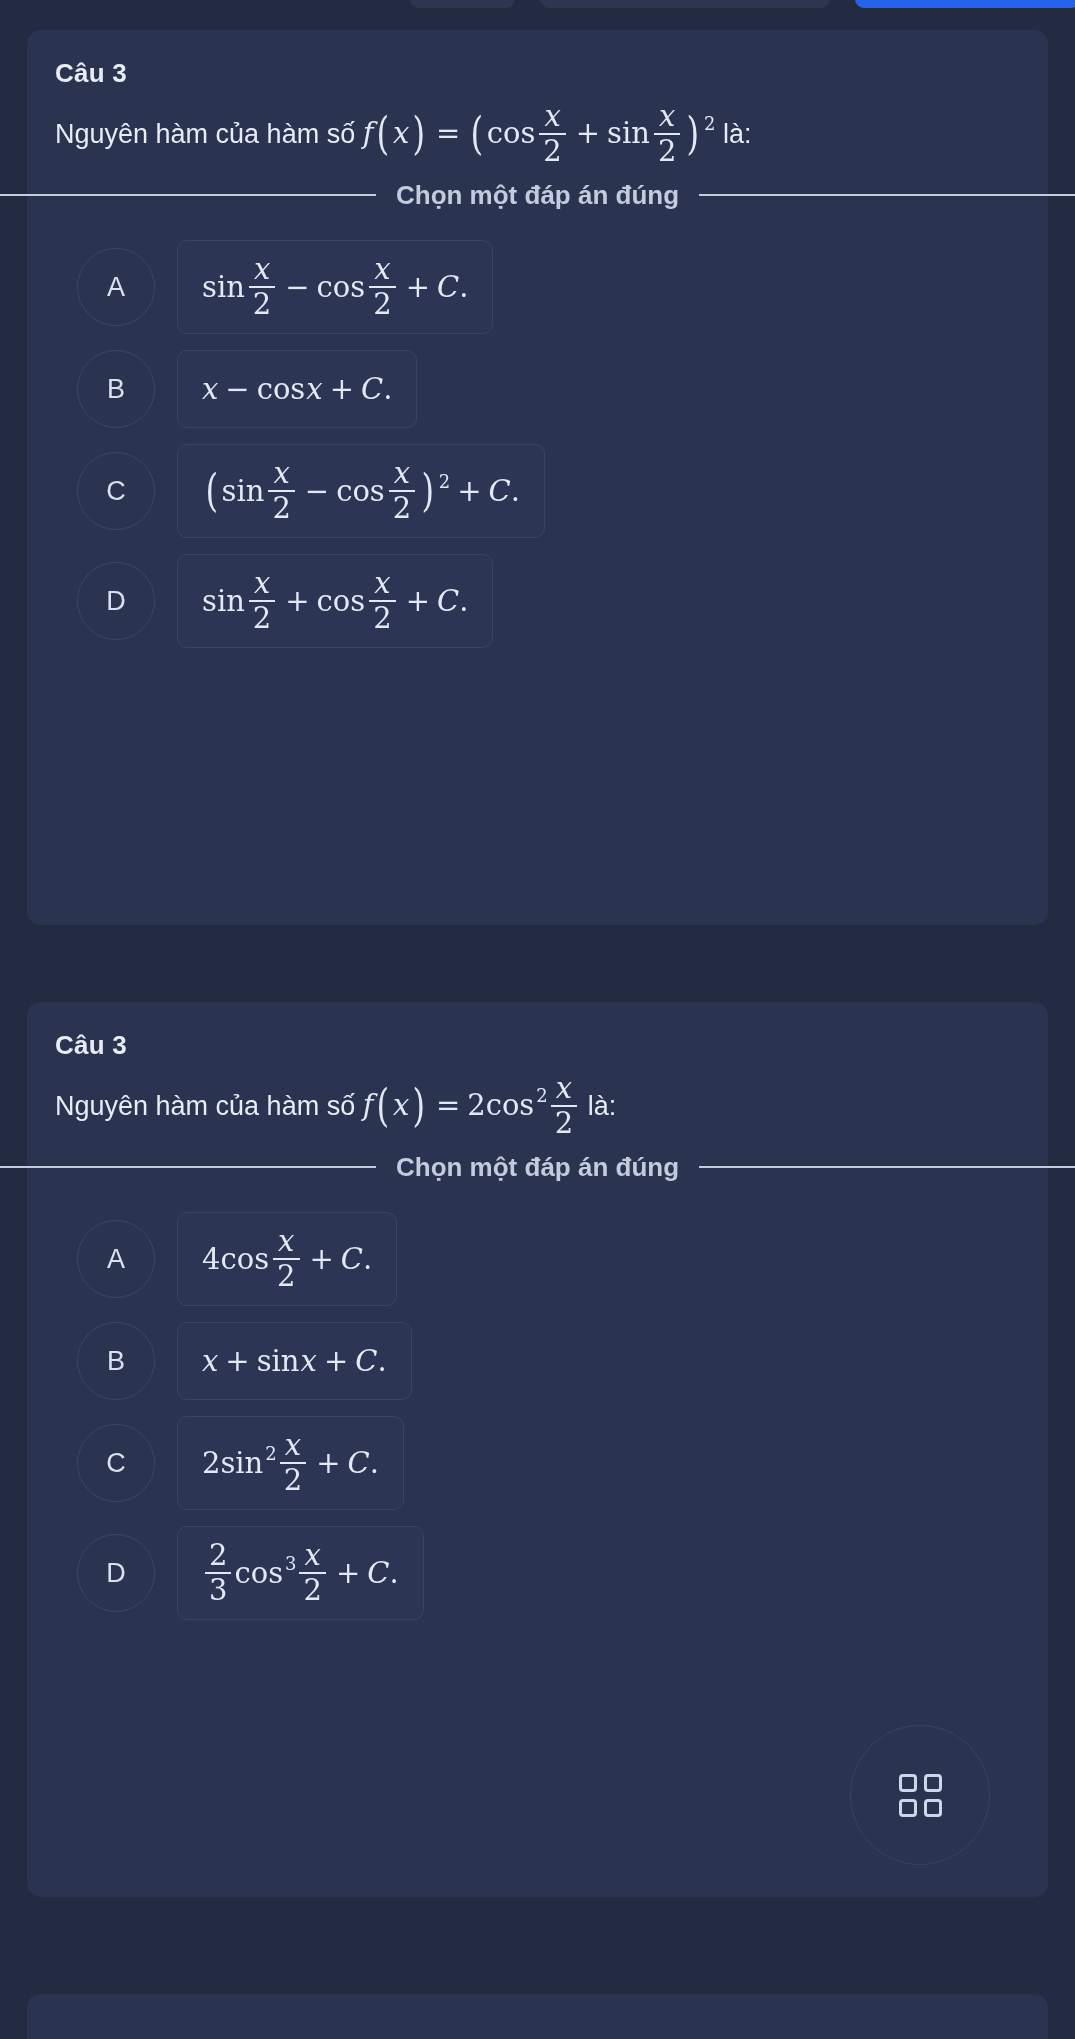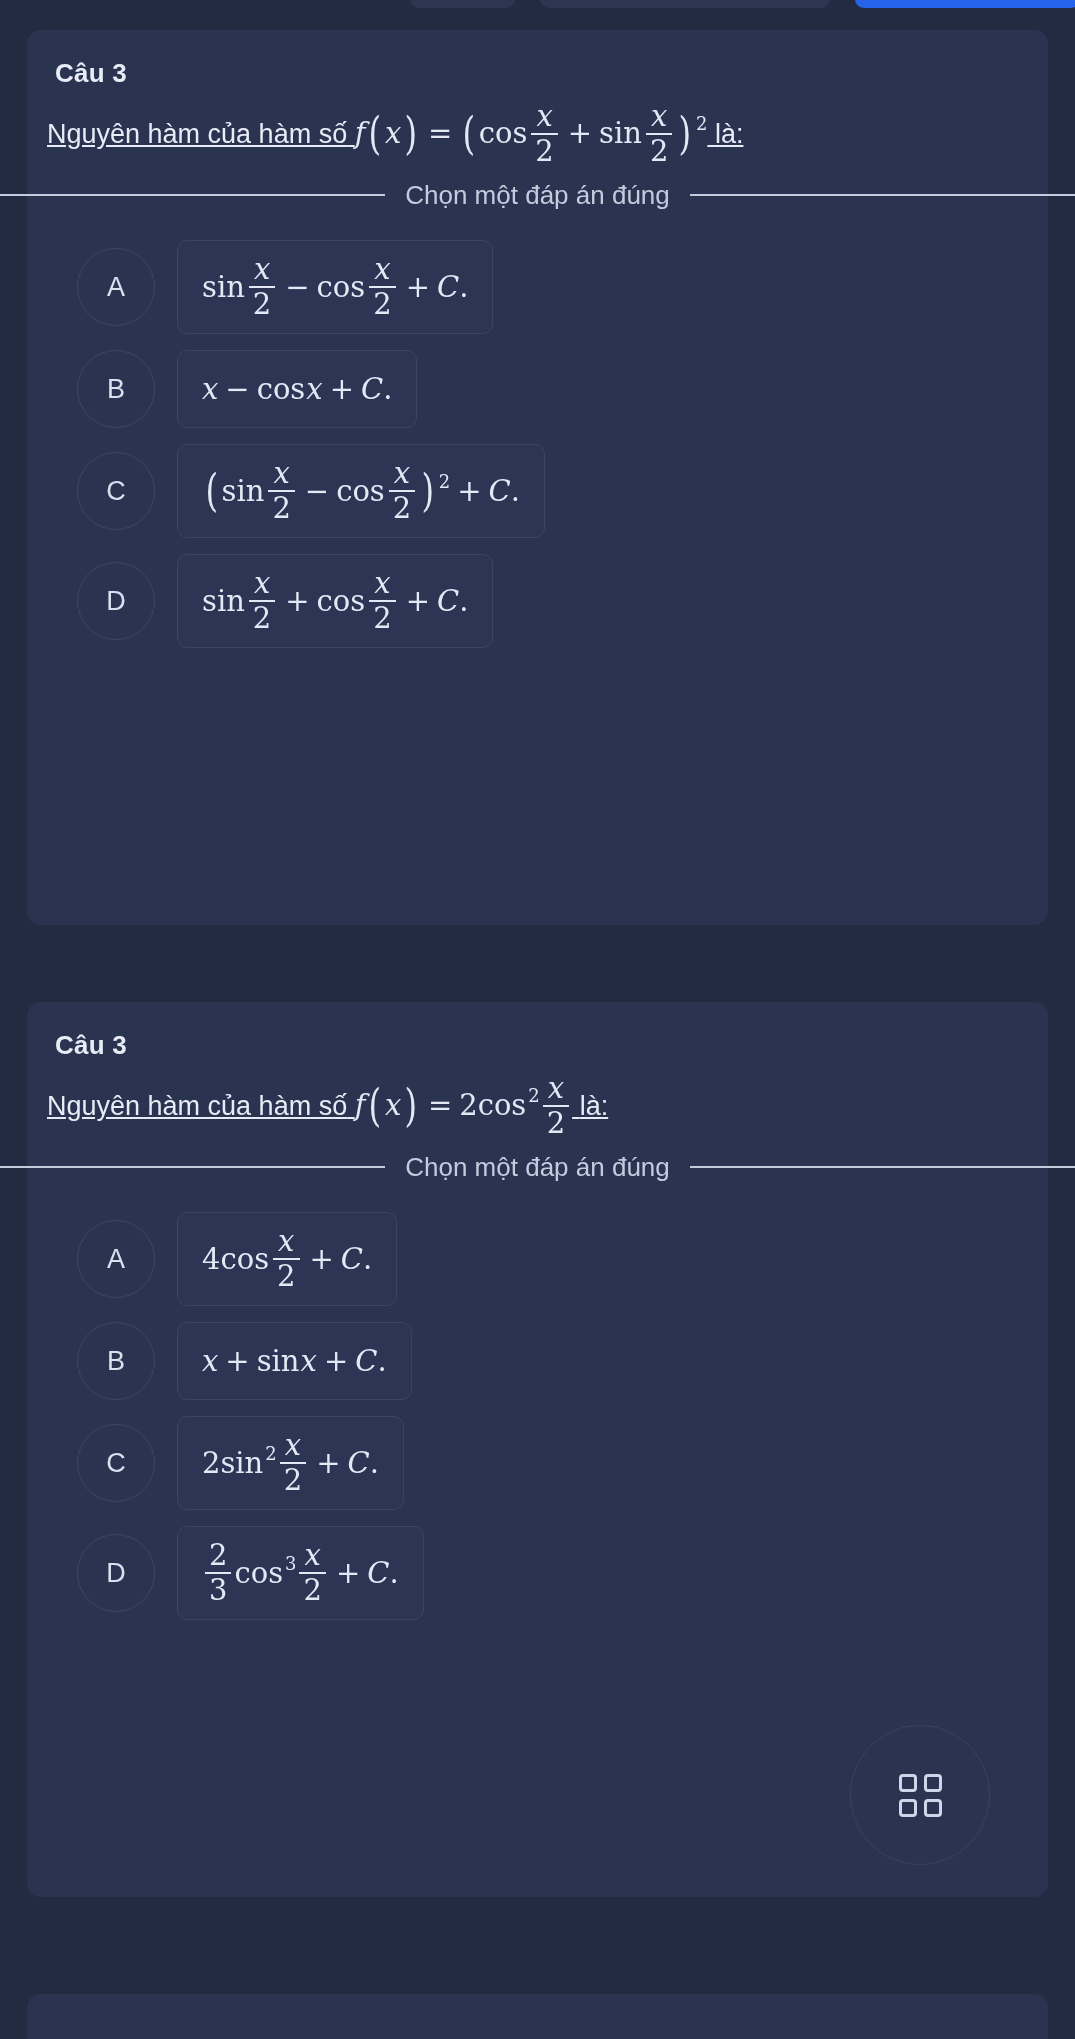--- a/index.html
+++ b/index.html
@@ -56,39 +56,39 @@
     left: 28px;
     top: 28px;
     font-size: 26px;
     font-weight: bold;
     color: #e7ecf6;
     letter-spacing: .2px;
   }
 
   .q-stem {
     position: absolute;
-    left: 20px;
+    left: 28px;
     top: 72px;
     right: 20px;
     font-size: 27px;
     color: #e7ecf6;
     line-height: 1.35;
     white-space: nowrap;
-    text-decoration: underline;
   }
 
   
   .choose-row {
     position: absolute;
     left: -27px;
     width: 1075px;
     height: 30px;
     display: flex;
     align-items: center;
     gap: 20px;
+    font-weight: bold;
   }
   .choose-row .rule {
     flex: 1 1 auto;
     height: 2px;
     background: #c3ccdd;
   }
   .choose-row .choose-text {
     flex: 0 0 auto;
     font-size: 26px;
     color: #c3ccdd;

